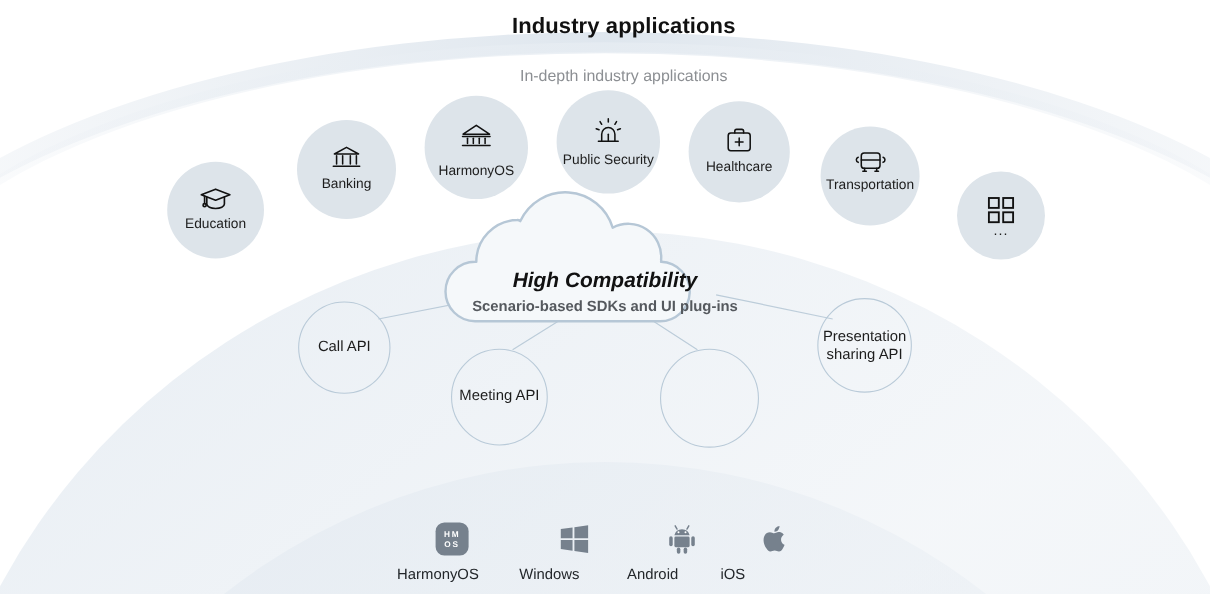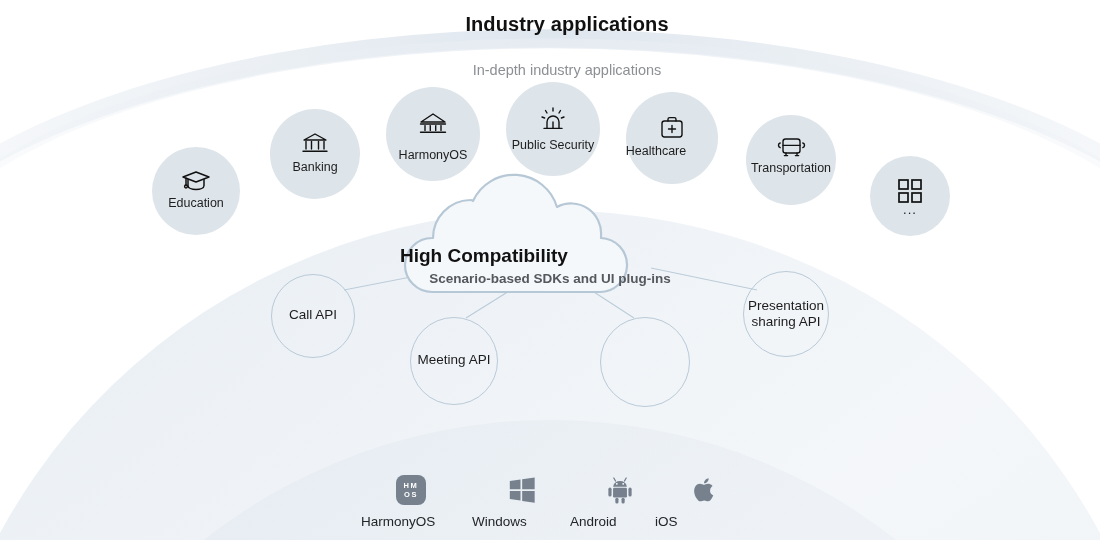--- a/index.html
+++ b/index.html
@@ -40,22 +40,22 @@
     position:absolute;border-radius:50%;
     border:1px solid #b9cad8;background:transparent;box-sizing:border-box;
   }
   .api-label{
     position:absolute;text-align:center;font-size:13.5px;color:#1d1d1d;
     line-height:1.22;white-space:pre-line;
   }
 
   
   #cloud-title{
-    position:absolute;left:400px;top:245px;width:300px;
-    font-size:19px;font-weight:bold;color:#111;
+    position:absolute;left:400px;top:245px;width:300px;text-align:center;
+    font-size:19px;font-weight:bold;color:#111;font-style:italic;
   }
   #cloud-sub{
     position:absolute;left:380px;top:271px;width:340px;text-align:center;
     font-size:13.5px;color:#55595e;font-weight:bold;
   }
 
   
   .os{position:absolute;text-align:left;}
   .os-icon{position:relative;height:34px;display:block;}
   .os-label{
@@ -196,21 +196,21 @@
 
   <div class="ind" style="left:626px;top:92px;width:92px;height:92px;"></div>
   <div class="ind-icon" style="left:658px;top:115px;width:28px;height:27px;">
     <svg viewBox="0 0 28 27" width="28" height="27" fill="none" stroke="#111" stroke-width="1.4" stroke-linejoin="round" stroke-linecap="round">
       <path d="M10 6 V4.2 a1.6 1.6 0 0 1 1.6 -1.6 h4.8 A1.6 1.6 0 0 1 18 4.2 V6"></path>
       <rect x="4" y="6" width="20" height="16" rx="2.4"></rect>
       <path d="M14 10.5 V17.5"></path>
         <path d="M10.5 14 H17.5"></path>
     </svg>
   </div>
-  <div class="ind-label" style="left:604px;top:144px;width:104px;">Healthcare</div>
+  <div class="ind-label" style="left:620px;top:144px;width:104px;">Healthcare</div>
 
   <div class="ind" style="left:746px;top:115px;width:90px;height:90px;"></div>
   <div class="ind-icon" style="left:777px;top:136px;width:29px;height:24px;">
     <svg viewBox="0 0 29 24" width="29" height="24" fill="none" stroke="#111" stroke-width="1.4" stroke-linejoin="round" stroke-linecap="round">
       <rect x="6" y="3" width="17" height="14" rx="2.6"></rect>
       <path d="M6 9.4 H23"></path>
       <path d="M3.2 7 a2.4 2.4 0 0 0 0 4.6"></path>
       <path d="M25.8 7 a2.4 2.4 0 0 1 0 4.6"></path>
       <path d="M9 17 V19.4"></path>
         <path d="M20 17 V19.4"></path>

